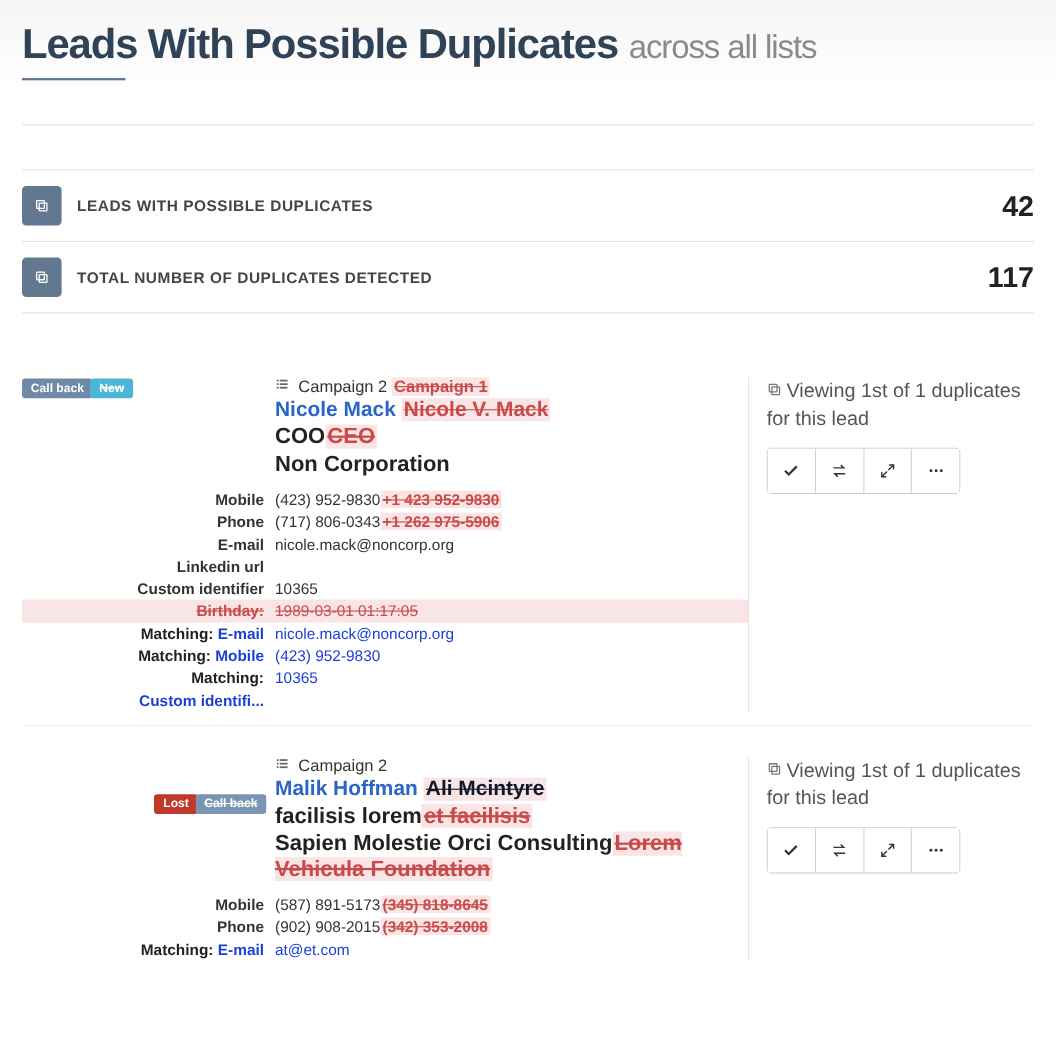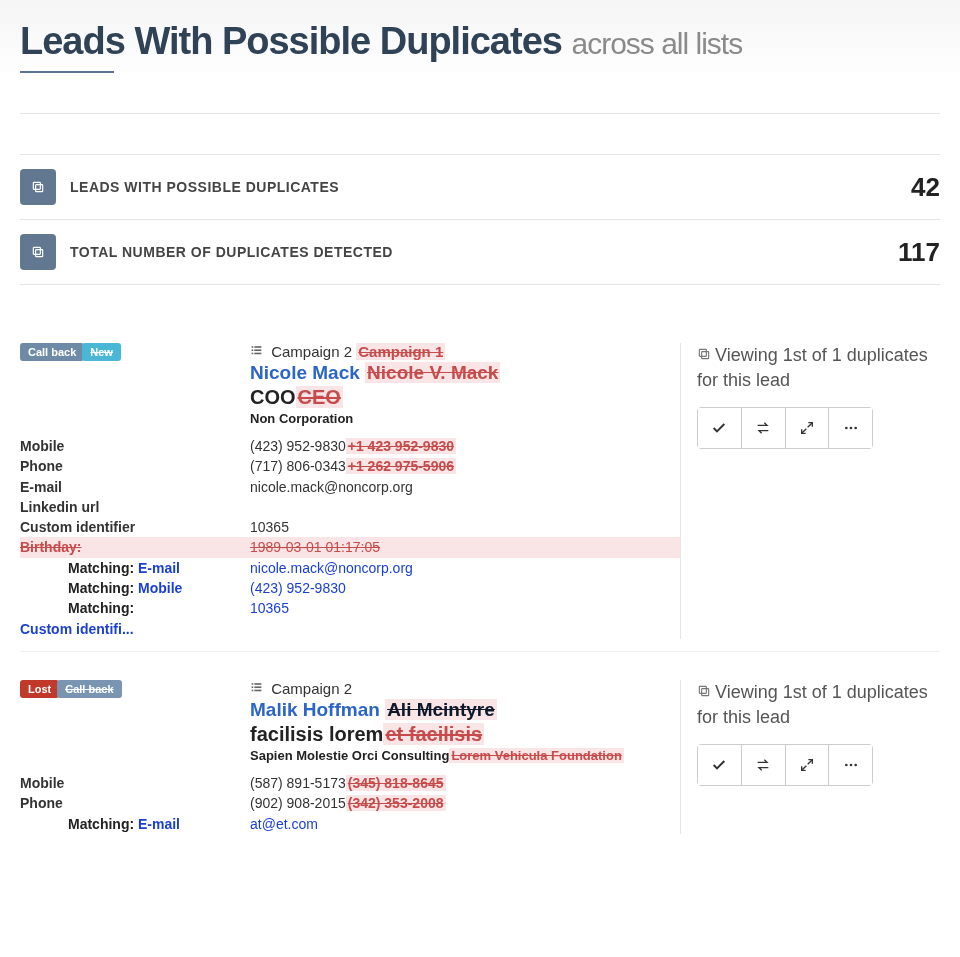--- a/index.html
+++ b/index.html
@@ -106,34 +106,34 @@
     font-family: "Helvetica Neue", Arial, sans-serif;
   }
   .job-title {
     font-size: 20px;
     font-weight: 700;
     color: #222;
     margin: 2px 0;
     font-family: "Helvetica Neue", Arial, sans-serif;
   }
   .company {
-    font-size: 13px;
+    font-size: 20px;
     font-weight: 700;
     color: #222;
     margin: 2px 0 10px 0;
     font-family: "Helvetica Neue", Arial, sans-serif;
   }
   .field-row {
     display: flex;
     line-height: 1.45;
     font-size: 14px;
   }
   .field-label {
     width: 230px;
-    text-align: left;
+    text-align: right;
     font-weight: 700;
     padding-right: 10px;
   }
   .field-value { flex: 1; }
   .strike-red {
     color: #c84b4b;
     text-decoration: line-through;
     background: #f9e5e5;
     padding: 0 2px;
     font-weight: bold;
@@ -322,21 +322,21 @@
                 <circle cx="19" cy="12" r="2"></circle>
               </svg>
             </div>
       </div>
     </div>
   </div>
       <div class="lead-card">
     <div class="card-left">
       <div style="flex:1">
         <div style="display:flex">
-          <div style="width:230px; text-align:left; padding-right:10px;">
+          <div style="width:230px; text-align:right; padding-right:10px;margin-top:33px;">
             <div class="badges"><span class="badge badge-lost">Lost</span><span class="badge badge-callback-strike">Call back</span></div>
           </div>
           <div style="flex:1">
             <div class="campaign-line">
               <span class="list-icon"><svg width="13" height="13" viewBox="0 0 24 24" fill="currentColor">
                       <rect x="3" y="4" width="3" height="3"></rect>
                       <rect x="8" y="4" width="13" height="3"></rect>
                       <rect x="3" y="10" width="3" height="3"></rect>
                       <rect x="8" y="10" width="13" height="3"></rect>
                       <rect x="3" y="16" width="3" height="3"></rect>

